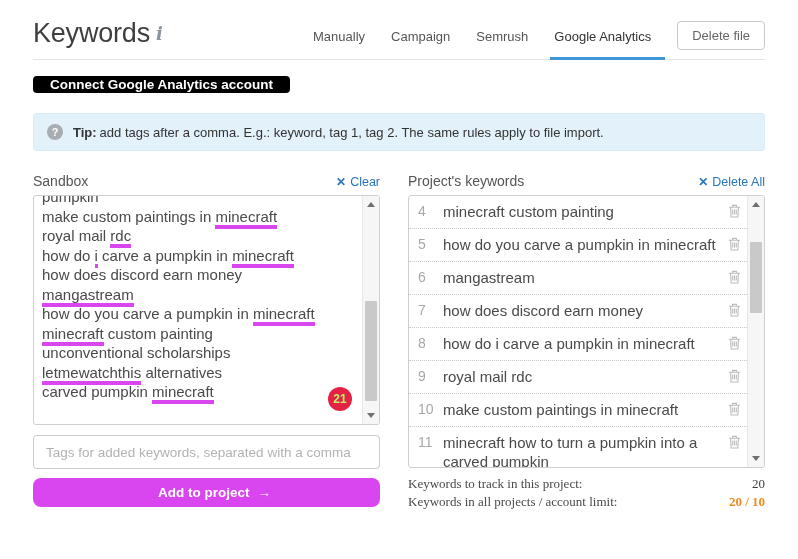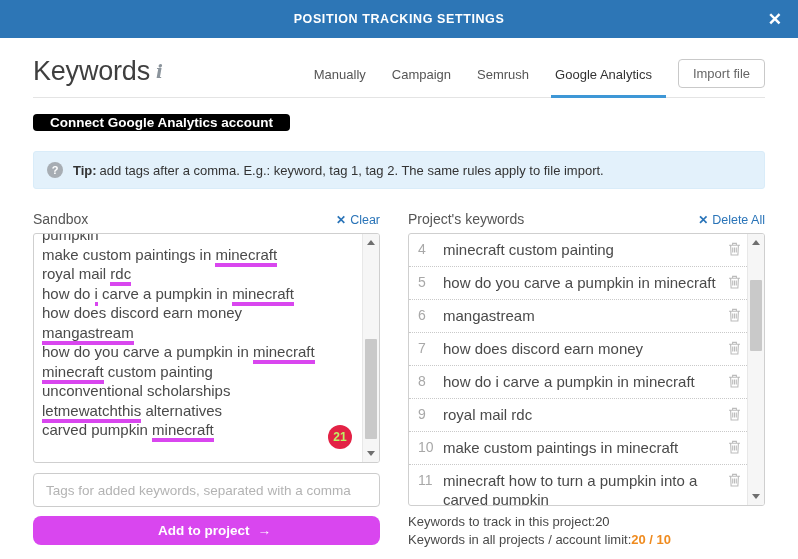--- a/index.html
+++ b/index.html
@@ -69,47 +69,43 @@
 
   
   .kw-list { position:relative; height:273px; border:1px solid #cfcfcf; border-radius:3px; overflow:hidden; background:#fff; padding-right:17px; }
   .kw-row { display:flex; align-items:flex-start; padding:6px 4px 6px 9px; border-bottom:1px dotted #c9c9c9; }
   .kw-num { color:#a8a8a8; font-size:14px; min-width:25px; line-height:19px; }
   .kw-text { flex:1; font-size:15px; color:#4a4a4a; line-height:19px; padding-right:8px; }
   .trash-btn { width:15px; margin-top:2px; cursor:pointer; flex-shrink:0; }
 
   
   .stats { margin-top:7px; }
-  .stat-row { display:flex; font-size:13px; color:#4a4a4a; line-height:18px; }
+  .stat-row { display:flex; justify-content:space-between; font-size:13px; color:#4a4a4a; line-height:18px;font-family:Liberation Serif, serif; }
   .stat-value { color:#3f3f3f; }
   .stat-row.limit .stat-value { color:#ef8b1f; font-weight:bold; }
 </style>
 </head>
 <body>
 
 <div class="modal">
 
-  <div class="modal-header">
-    <span class="modal-title">POSITION TRACKING SETTINGS</span>
-    <span class="modal-close">✕</span>
-  </div>
 
   <div class="content">
 
     <div class="title-row">
       <div class="page-title-wrap">
         <span class="page-title">Keywords</span>
         <span class="info-icon">i</span>
       </div>
       <div class="tabs">
         <span class="tab">Manually</span>
         <span class="tab">Campaign</span>
         <span class="tab">Semrush</span>
         <span class="tab active">Google Analytics</span>
-        <button class="import-btn">Import file</button>
+        <button class="import-btn">Delete file</button>
       </div>
     </div>
 
     <button class="connect-btn">Connect Google Analytics account</button>
 
     <div class="tip-box">
       <span class="tip-qicon">?</span>
       <span class="tip-text"><b>Tip:</b><span>add tags after a comma. E.g.: keyword, tag 1, tag 2. The same rules apply to file import.</span></span>
     </div>
 

